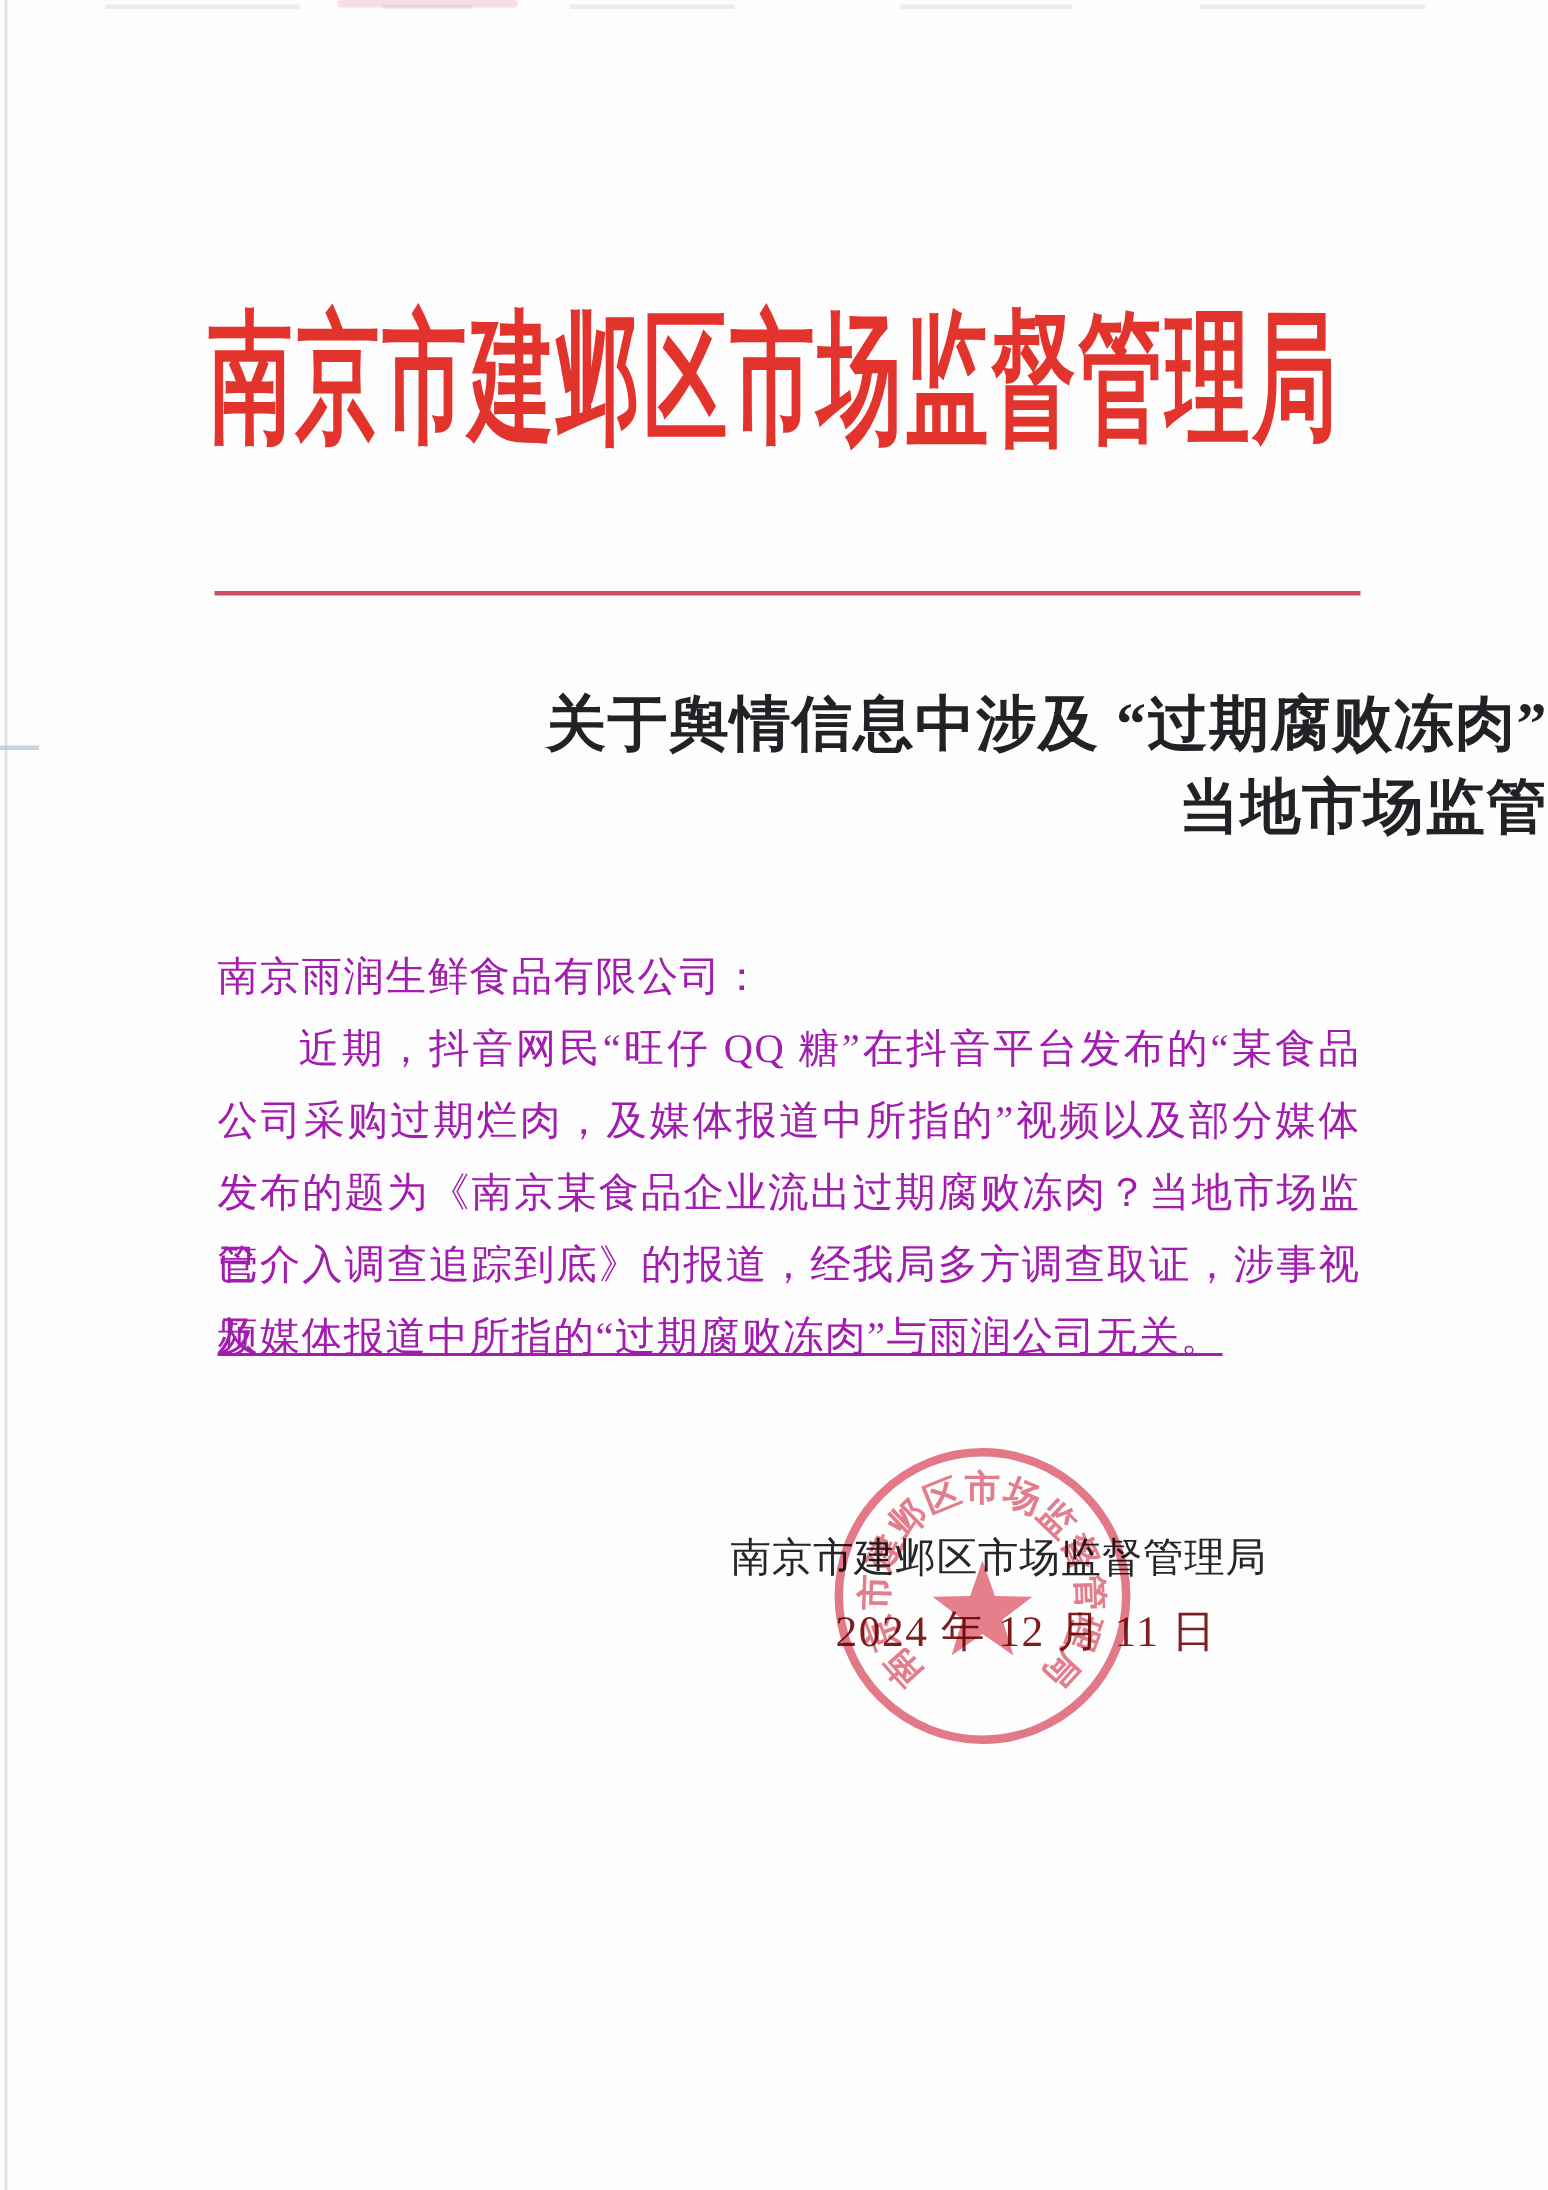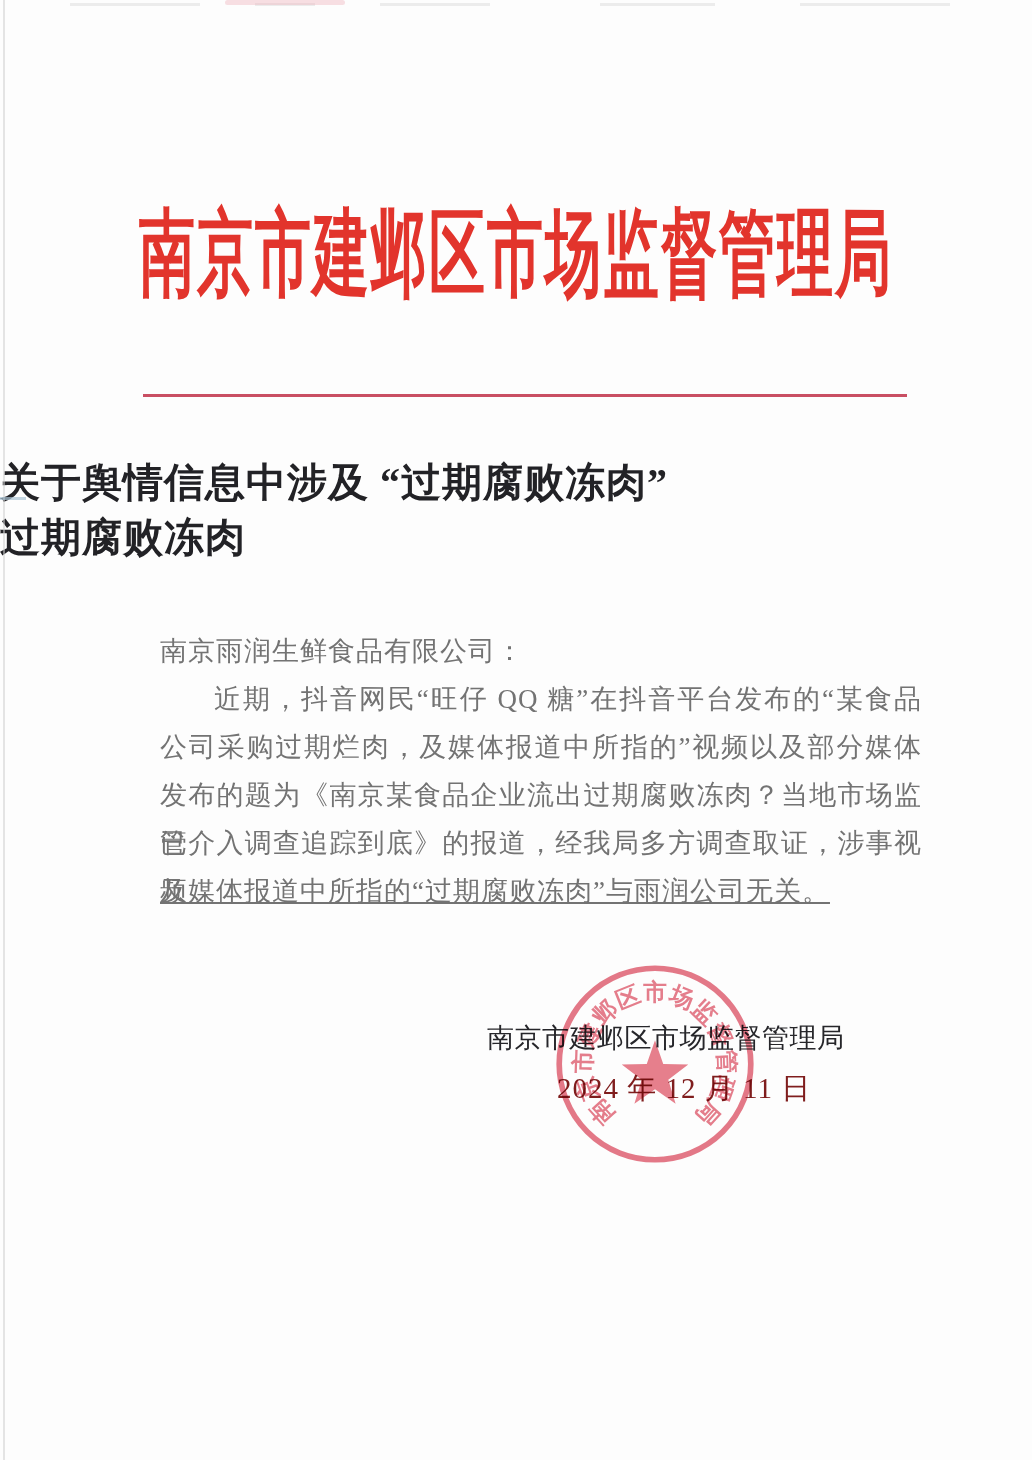--- a/index.html
+++ b/index.html
@@ -23,30 +23,30 @@
     transform-origin:50% 50%;
     white-space:nowrap;
   }
   .red-rule{
     top:394px;left:143px;width:764px;height:3px;
   }
 
   
   .doc-title{
     left:0;width:1032px;height:48px;line-height:48px;
-    text-align:left;font-size:40px;font-weight:bold;
+    text-align:right;font-size:40px;font-weight:bold;
     letter-spacing:1px;color:#222226;white-space:nowrap;
   }
   .title1{top:459px;}
   .title2{top:514px;}
 
   
   .body-line{
-    left:160px;width:762px;height:48px;line-height:48px;
-    font-size:27px;letter-spacing:1px;color:#737373;
+    left:145px;width:762px;height:48px;line-height:48px;
+    font-size:27px;letter-spacing:1px;color:#a21caf;
     white-space:nowrap;
   }
   .jl{ 
     white-space:normal;
     text-align:justify;
     text-align-last:justify;
   }
   .indent{text-indent:54px;}
 
   .sig-org{
@@ -81,21 +81,21 @@
   .pink-smudge{top:0;left:225px;width:120px;height:5px;background:#f0b9c0;opacity:.45;border-radius:3px;}
 </style>
 </head>
 <body>
 
 <div class="abs doc-header" style="color:#e2342c;">南京市建邺区市场监督管理局</div>
 
 <div class="abs red-rule" style="background:#c94f63;"></div>
 
 <div class="abs doc-title title1">关于舆情信息中涉及 “过期腐败冻肉”</div>
-<div class="abs doc-title title2">过期腐败冻肉</div>
+<div class="abs doc-title title2">当地市场监管</div>
 
 <div class="abs body-line" style="top:627px;">南京雨润生鲜食品有限公司：</div>
 <div class="abs body-line jl indent" style="top:675px;">近期，抖音网民“旺仔 QQ 糖”在抖音平台发布的“某食品</div>
 <div class="abs body-line jl" style="top:723px;">公司采购过期烂肉，及媒体报道中所指的”视频以及部分媒体</div>
 <div class="abs body-line jl" style="top:771px;">发布的题为《南京某食品企业流出过期腐败冻肉？当地市场监管</div>
 <div class="abs body-line jl" style="top:819px;">已介入调查追踪到底》的报道，经我局多方调查取证，涉事视频</div>
 <div class="abs body-line" style="top:867px;text-decoration:underline;">及媒体报道中所指的“过期腐败冻肉”与雨润公司无关。</div>
 
 <div class="abs sig-org">南京市建邺区市场监督管理局</div>
 <div class="abs sig-date">2024 年 12 月 11 日</div>

